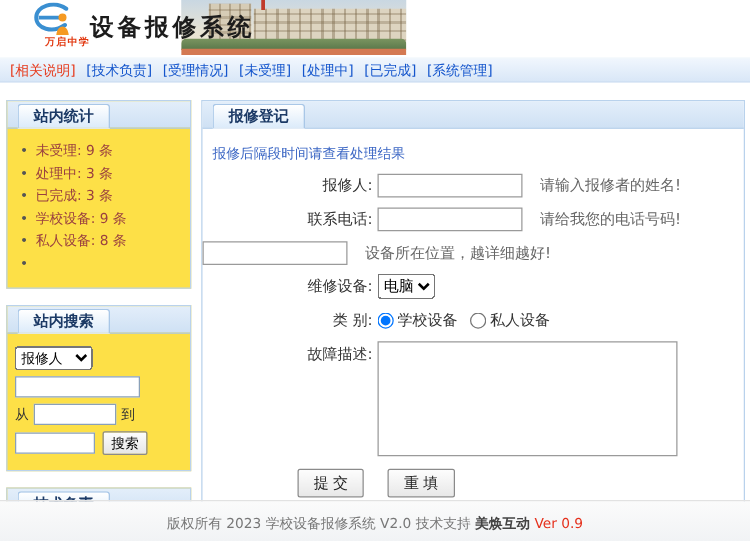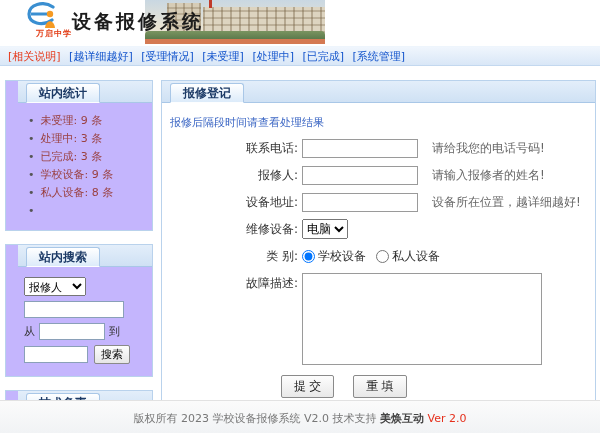--- a/index.html
+++ b/index.html
@@ -34,21 +34,21 @@
   .nav { margin-top:2px; height:20px; line-height:20px; padding-left:8px;
          background:linear-gradient(180deg,#f0f6fd,#d9e7f7);
          border-top:1px solid #eef5fc; border-bottom:1px solid #c3d8ef; font-size:11px; }
   .nav a { color:#1455cc; text-decoration:none; margin-right:5px; }
   .nav a.hot { color:#e6391b; }
   
   .content { display:flex; align-items:flex-start; margin:14px 4px 0 5px; }
   .sidebar { width:148px; flex:0 0 148px; }
   .main { flex:1; margin-left:8px; }
   
-  .box { border:1px solid #b9d2ec; background:#c4b5fd; margin-bottom:13px;padding-left:12px; }
+  .box { border:1px solid #b9d2ec; background:#fde047; margin-bottom:13px; }
   .box-head { position:relative; height:22px; background:linear-gradient(180deg,#e3eefa,#cfe1f4);
               border-bottom:1px solid #a9c7e7; }
   .box-tab { position:absolute; left:8px; top:2px; bottom:-1px; padding:0 12px; line-height:19px;
              background:linear-gradient(180deg,#ffffff,#dcebfa);
              border:1px solid #a9c7e7; border-bottom:1px solid #fdfeff;
              border-radius:3px 3px 0 0; font-weight:bold; font-size:12px; color:#1c3a66; }
   .box-body { padding:8px 6px 9px 6px; }
   .li { display:flex; align-items:flex-start; line-height:16px; font-size:11px; margin:2px 0; }
   .li .bullet { color:#555; margin:0 6px 0 4px; font-size:11px; }
   .stat-item span.txt { color:#9a4040; }
@@ -71,21 +71,21 @@
   .frow { display:flex; align-items:center; margin-bottom:7px; }
   .frow.top { align-items:flex-start; }
   .flabel { width:140px; text-align:right; padding-right:4px; color:#333; font-size:12px; flex:0 0 140px; line-height:20px; }
   .finput { width:116px; height:19px; border:1px solid #9a9a9a; padding:0 3px; font-size:12px; }
   .fhint { margin-left:14px; color:#666; font-size:12px; line-height:20px; }
   .fselect { font-size:12px; height:20px; }
   .radio-group { display:flex; align-items:center; font-size:12px; color:#333; line-height:20px; }
   .radio-group input { margin:0 3px 0 0; }
   .radio-group label { margin-right:10px; }
   .ftextarea { width:240px; height:92px; border:1px solid #9a9a9a; resize:none; font-size:12px; }
-  .btn-row { margin:10px 0 10px 119px; }
+  .btn-row { margin:10px 0 10px 76px; }
   .btn { font-size:12px; padding:2px 12px; background:linear-gradient(180deg,#fdfdfd,#e8e8e8);
          border:1px solid #8a8a8a; border-radius:2px; margin-right:15px; color:#222; }
   .main-bottom { height:7px; background:#e3eef9; border-top:1px solid #c6dbf0; }
   
   .footer { position:absolute; left:0; right:0; bottom:0; height:33px; padding-top:10px;
             background:linear-gradient(180deg,#fbfbfb,#f1f3f5); border-top:1px solid #e2e2e2;
             text-align:center; font-size:11px; color:#777; }
   .footer b { color:#444; }
   .footer .ver { color:#e5301c; }
 </style>
@@ -109,21 +109,21 @@
     <div class="bldg-tower"></div>
     <div class="bldg-main"></div>
     <div class="flag"></div>
     <div class="trees"></div>
     <div class="track"></div>
   </div>
 </div>
 
 <div class="nav">
   <a href="#" class="hot">[相关说明]</a>
-  <a href="#">[越详细越好]</a>
+  <a href="#">[技术负责]</a>
   <a href="#">[受理情况]</a>
   <a href="#">[未受理]</a>
   <a href="#">[处理中]</a>
   <a href="#">[已完成]</a>
   <a href="#">[系统管理]</a>
 </div>
 
 <div class="content">
 
   <div class="sidebar">
@@ -198,31 +198,30 @@
   <div class="main">
     <div class="main-box">
       <div class="box-head">
         <span class="box-tab">报修登记</span>
       </div>
 
       <div class="notice">报修后隔段时间请查看处理结果</div>
 
       <div class="form">
         <div class="frow">
+          <span class="flabel">报修人:</span>
+          <input type="text" class="finput" style="">
+          <span class="fhint">请输入报修者的姓名!</span>
+        </div>
+        <div class="frow">
           <span class="flabel">联系电话:</span>
           <input type="text" class="finput" style="">
           <span class="fhint">请给我您的电话号码!</span>
         </div>
         <div class="frow">
-          <span class="flabel">报修人:</span>
-          <input type="text" class="finput" style="">
-          <span class="fhint">请输入报修者的姓名!</span>
-        </div>
-        <div class="frow">
-          <span class="flabel">设备地址:</span>
           <input type="text" class="finput" style="">
           <span class="fhint">设备所在位置，越详细越好!</span>
         </div>
         <div class="frow">
           <span class="flabel">维修设备:</span>
           <select class="fselect">
             <option>电脑</option>
           </select>
         </div>
         <div class="frow">
@@ -245,14 +244,14 @@
       </div>
 
       <div class="main-bottom"></div>
     </div>
   </div>
 </div>
 
 <div class="footer">
   <span>版权所有 2023 学校设备报修系统 V2.0 技术支持</span>
   <b>美焕互动</b>
-  <span class="ver">Ver 2.0</span>
+  <span class="ver">Ver 0.9</span>
 </div>
 
 </body></html>

